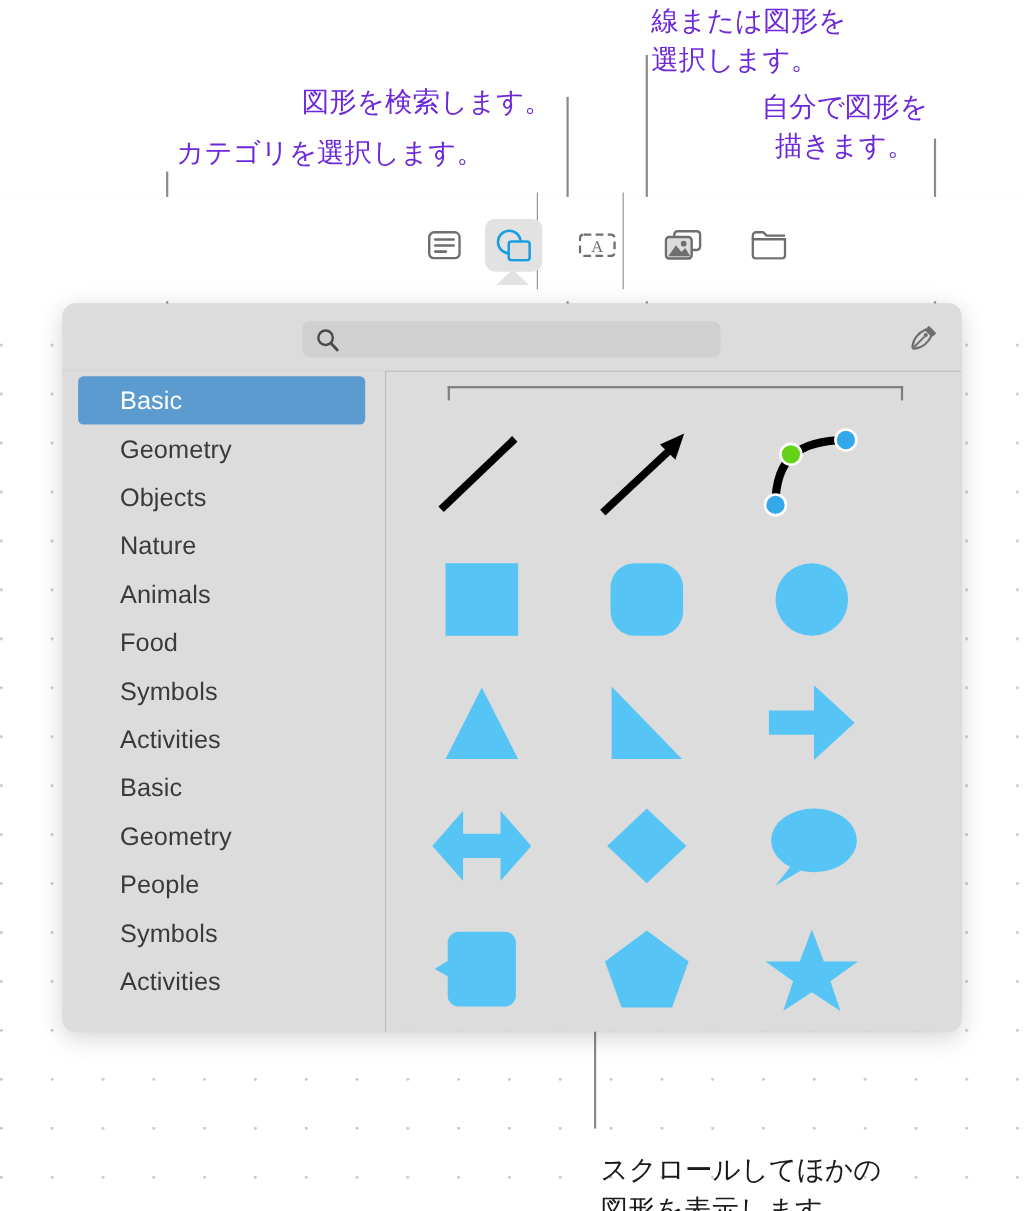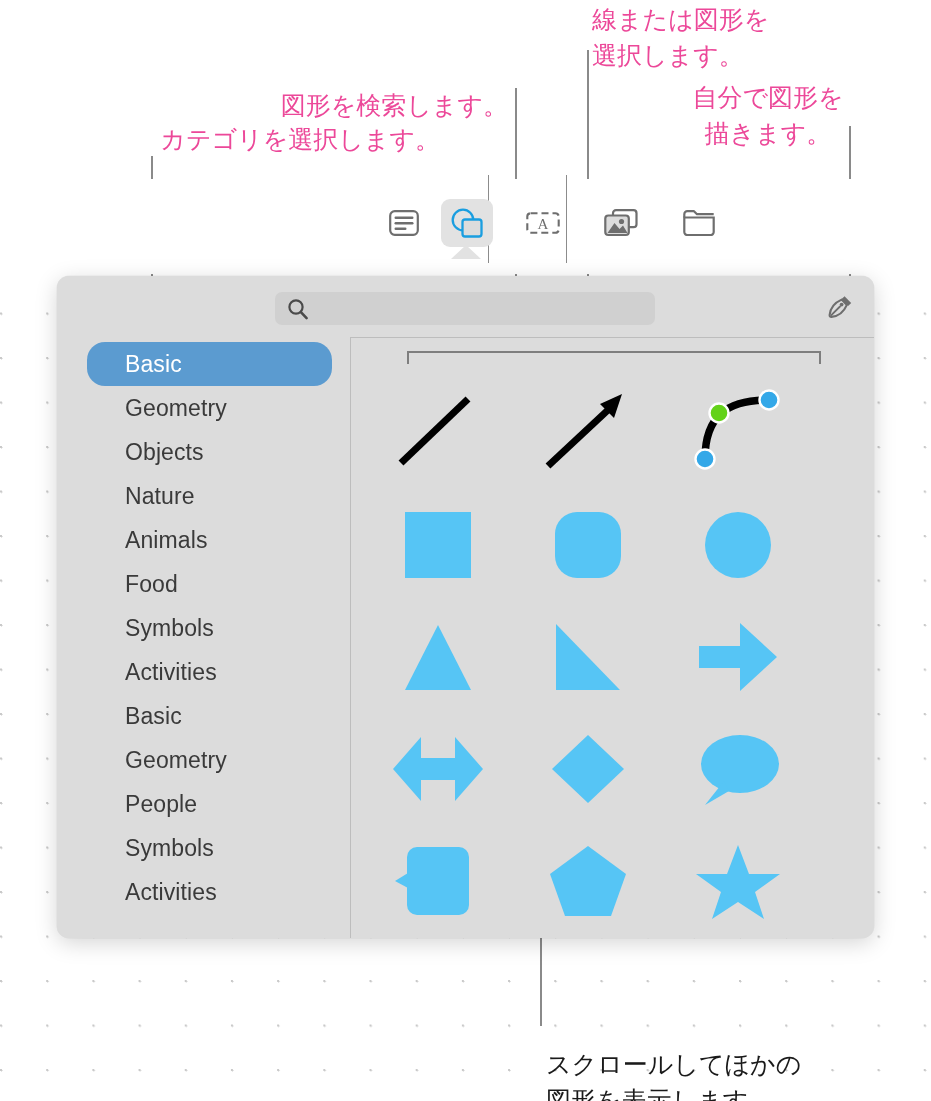--- a/index.html
+++ b/index.html
@@ -163,26 +163,26 @@
     width: 294px;
     height: 601px;
     background: #dcdcdc;
     border-right: 1px solid #bdbdbd;
     box-sizing: border-box;
     padding-top: 5px;
     position: relative;
   }
   .cat {
     height: 44px;
-    margin: 0 18px 0 30px;
+    margin: 0 18px 0 14px;
     display: flex;
     align-items: center;
     padding-left: 38px;
     box-sizing: border-box;
-    border-radius: 18px;
+    border-radius: 5px;
     font-size: 23px;
     color: #3a3a3a;
     letter-spacing: 0.1px;
   }
   .cat.selected {
     background: #5b9bd0;
     color: #ffffff;
   }
 
   .shapes {
@@ -213,21 +213,21 @@
     display: flex;
     align-items: center;
     justify-content: center;
   }
 
   
   .callout {
     position: absolute;
     font-size: 25px;
     line-height: 1.42;
-    color: #ec4899;
+    color: #6d28d9;
     white-space: pre-line;
   }
   .leader {
     position: absolute;
     width: 1.6px;
     background: #8a8a8a;
   }
   .cap-bottom {
     position: absolute;
     font-size: 25px;
@@ -241,21 +241,21 @@
 
 <div class="stage">
 
   <div class="canvas-area"></div>
   <div class="canvas-top-rule"></div>
 
   <div id="callout-layer">
       <div class="leader" style="left: 151px; top: 156px; height: 230px;"></div>
       <div class="callout" style="left: 150px; top: 122px; width: 290px; text-align: right;">カテゴリを選択します。</div>
       <div class="leader" style="left: 515px; top: 88px; height: 220px;"></div>
-      <div class="callout" style="left: 268px; top: 88px; width: 240px; text-align: right;">図形を検索します。</div>
+      <div class="callout" style="left: 268px; top: 76px; width: 240px; text-align: center;">図形を検索します。</div>
       <div class="leader" style="left: 587px; top: 50px; height: 305px;"></div>
       <div class="callout" style="left: 592px; top: 2px; width: 230px; text-align: left;">線または図形を
 選択します。</div>
       <div class="leader" style="left: 849px; top: 126px; height: 175px;"></div>
       <div class="callout" style="left: 678px; top: 80px; width: 180px; text-align: center;">自分で図形を
 描きます。</div>
     </div>
 
   <div class="leader" style="left:540px; top:928px; height:98px;"></div>
   <div class="cap-bottom" style="left:546px; top:1022px; width:330px;margin-top:24px;">スクロールしてほかの

